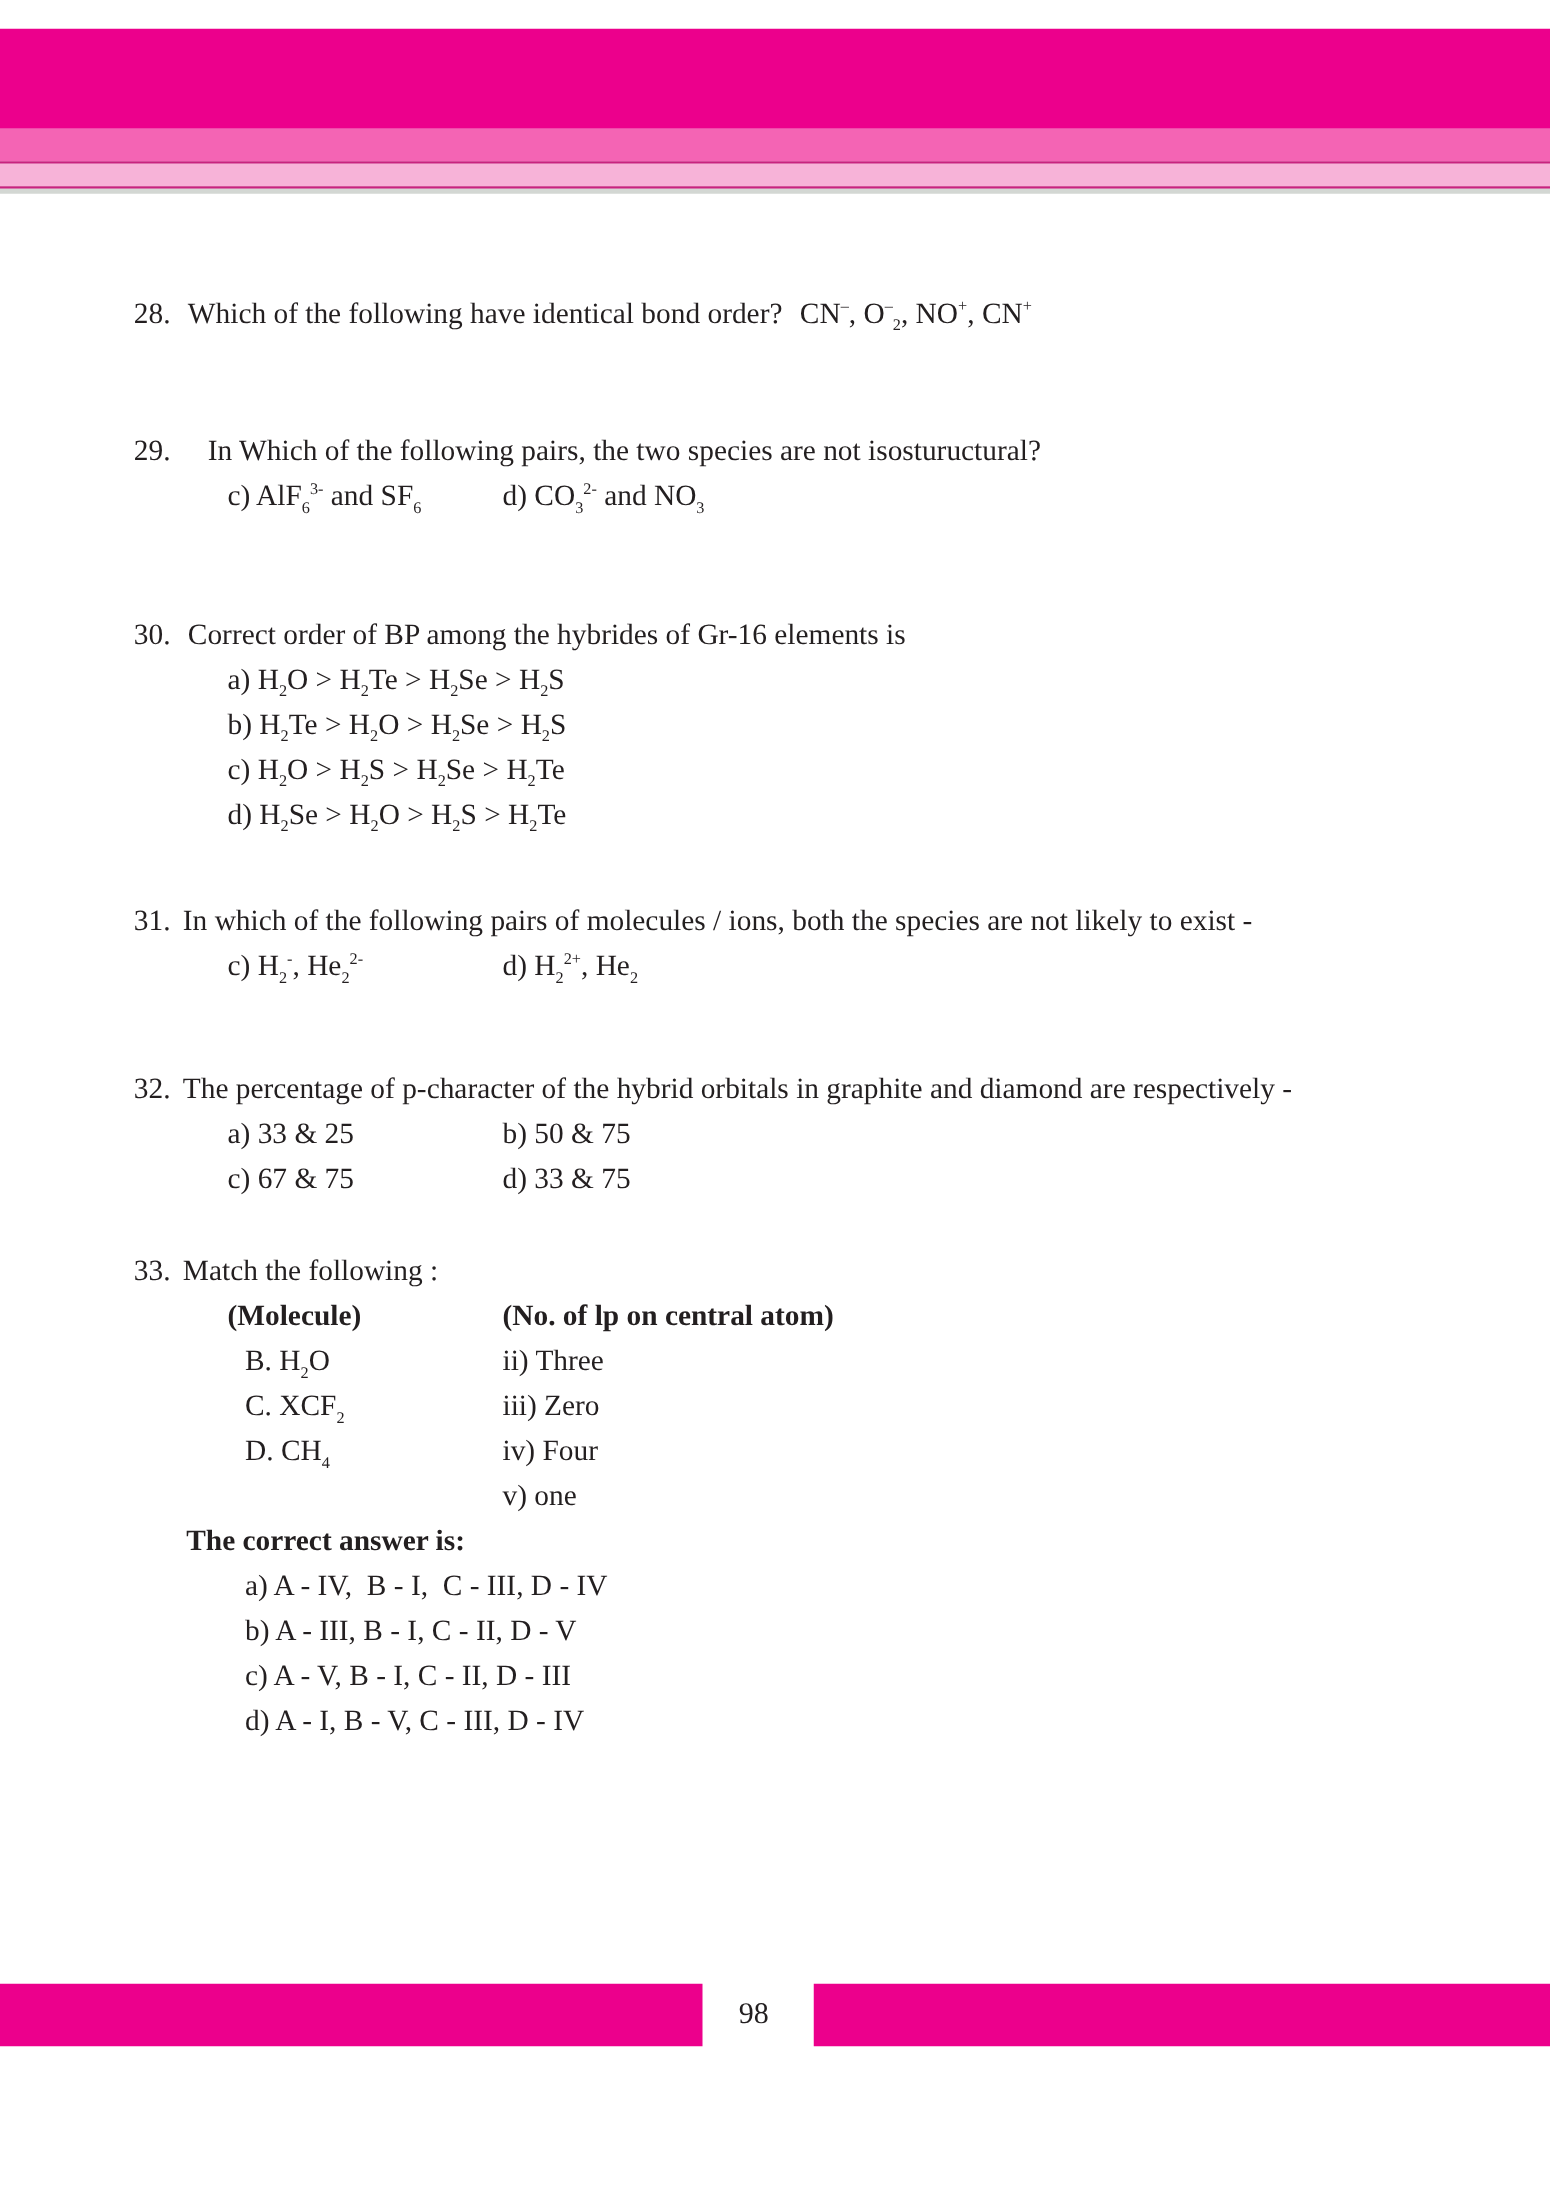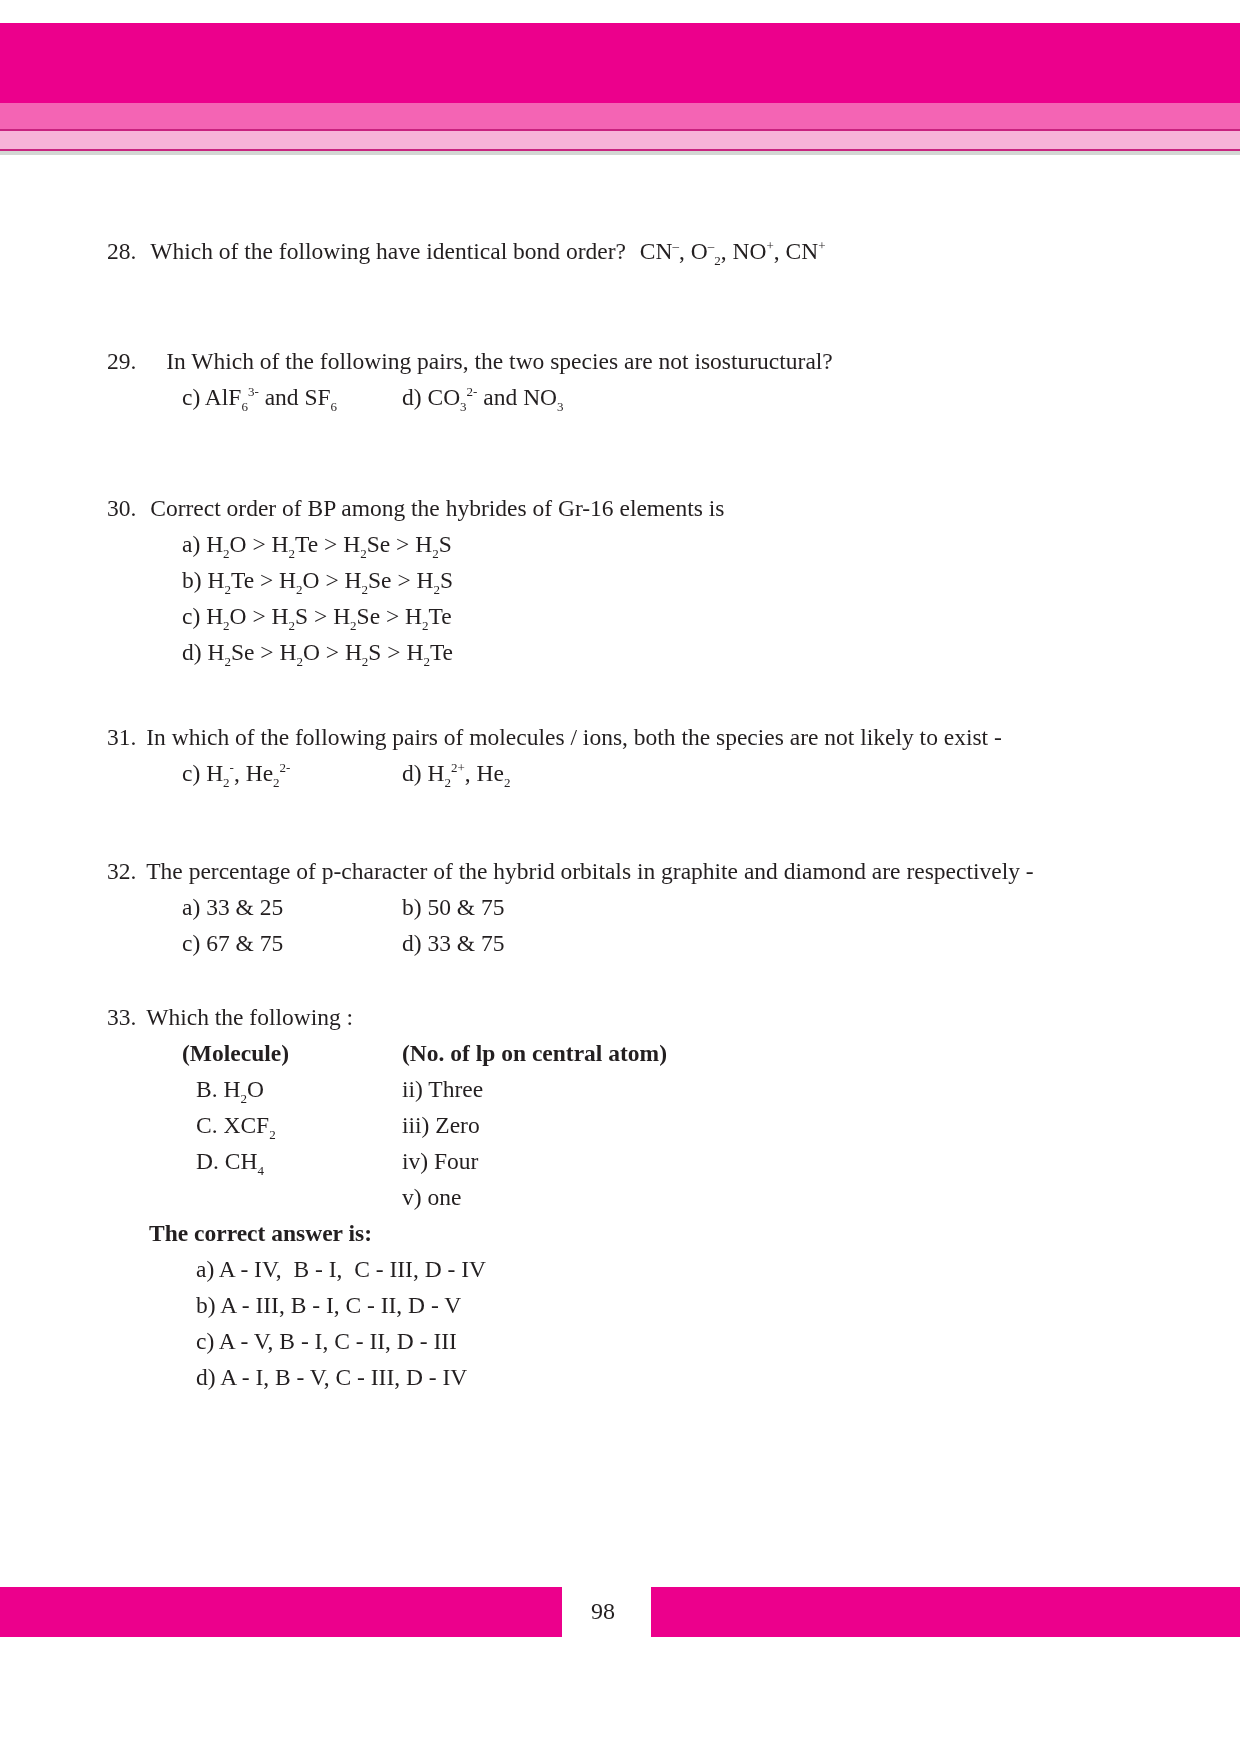--- a/index.html
+++ b/index.html
@@ -96,21 +96,21 @@
   </div>
   <div class="line">
     <span class="opt" style="left:75px">c) 67 &amp; 75</span>
     <span class="opt" style="left:295px">d) 33 &amp; 75</span>
   </div>
 </div>
 
 <div class="q" style="top:999px; width:1020px;">
   <div class="line">
     <span>33.</span>
-    <span style="margin-left:4px">Which the following :</span>
+    <span style="margin-left:4px">Match the following :</span>
   </div>
   <div class="line">
     <b class="opt" style="left:75px">(Molecule)</b>
     <b class="opt" style="left:295px">(No. of lp on central atom)</b>
   </div>
   <div class="line">
     <span class="opt" style="left:89px">B. H<sub>2</sub>O</span>
     <span class="opt" style="left:295px">ii) Three</span>
   </div>
   <div class="line">

